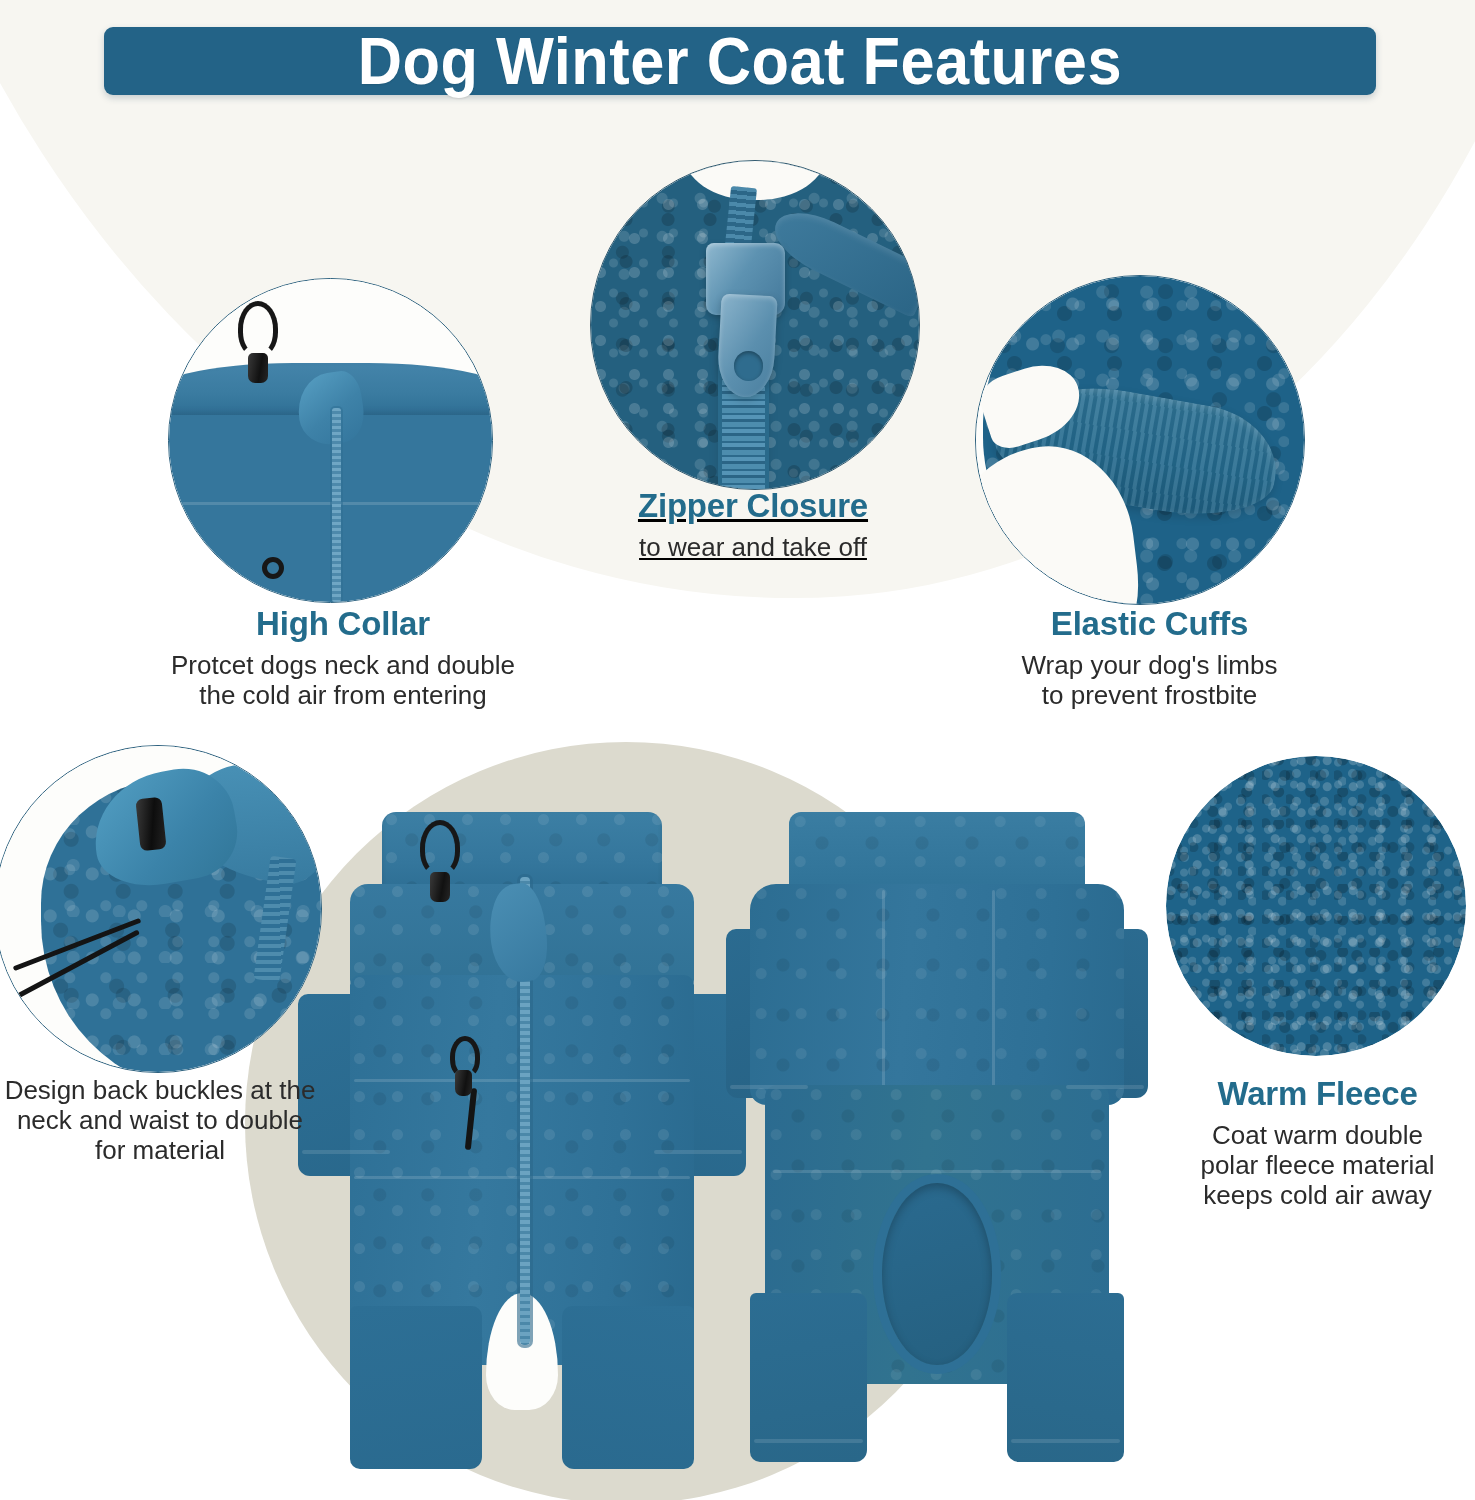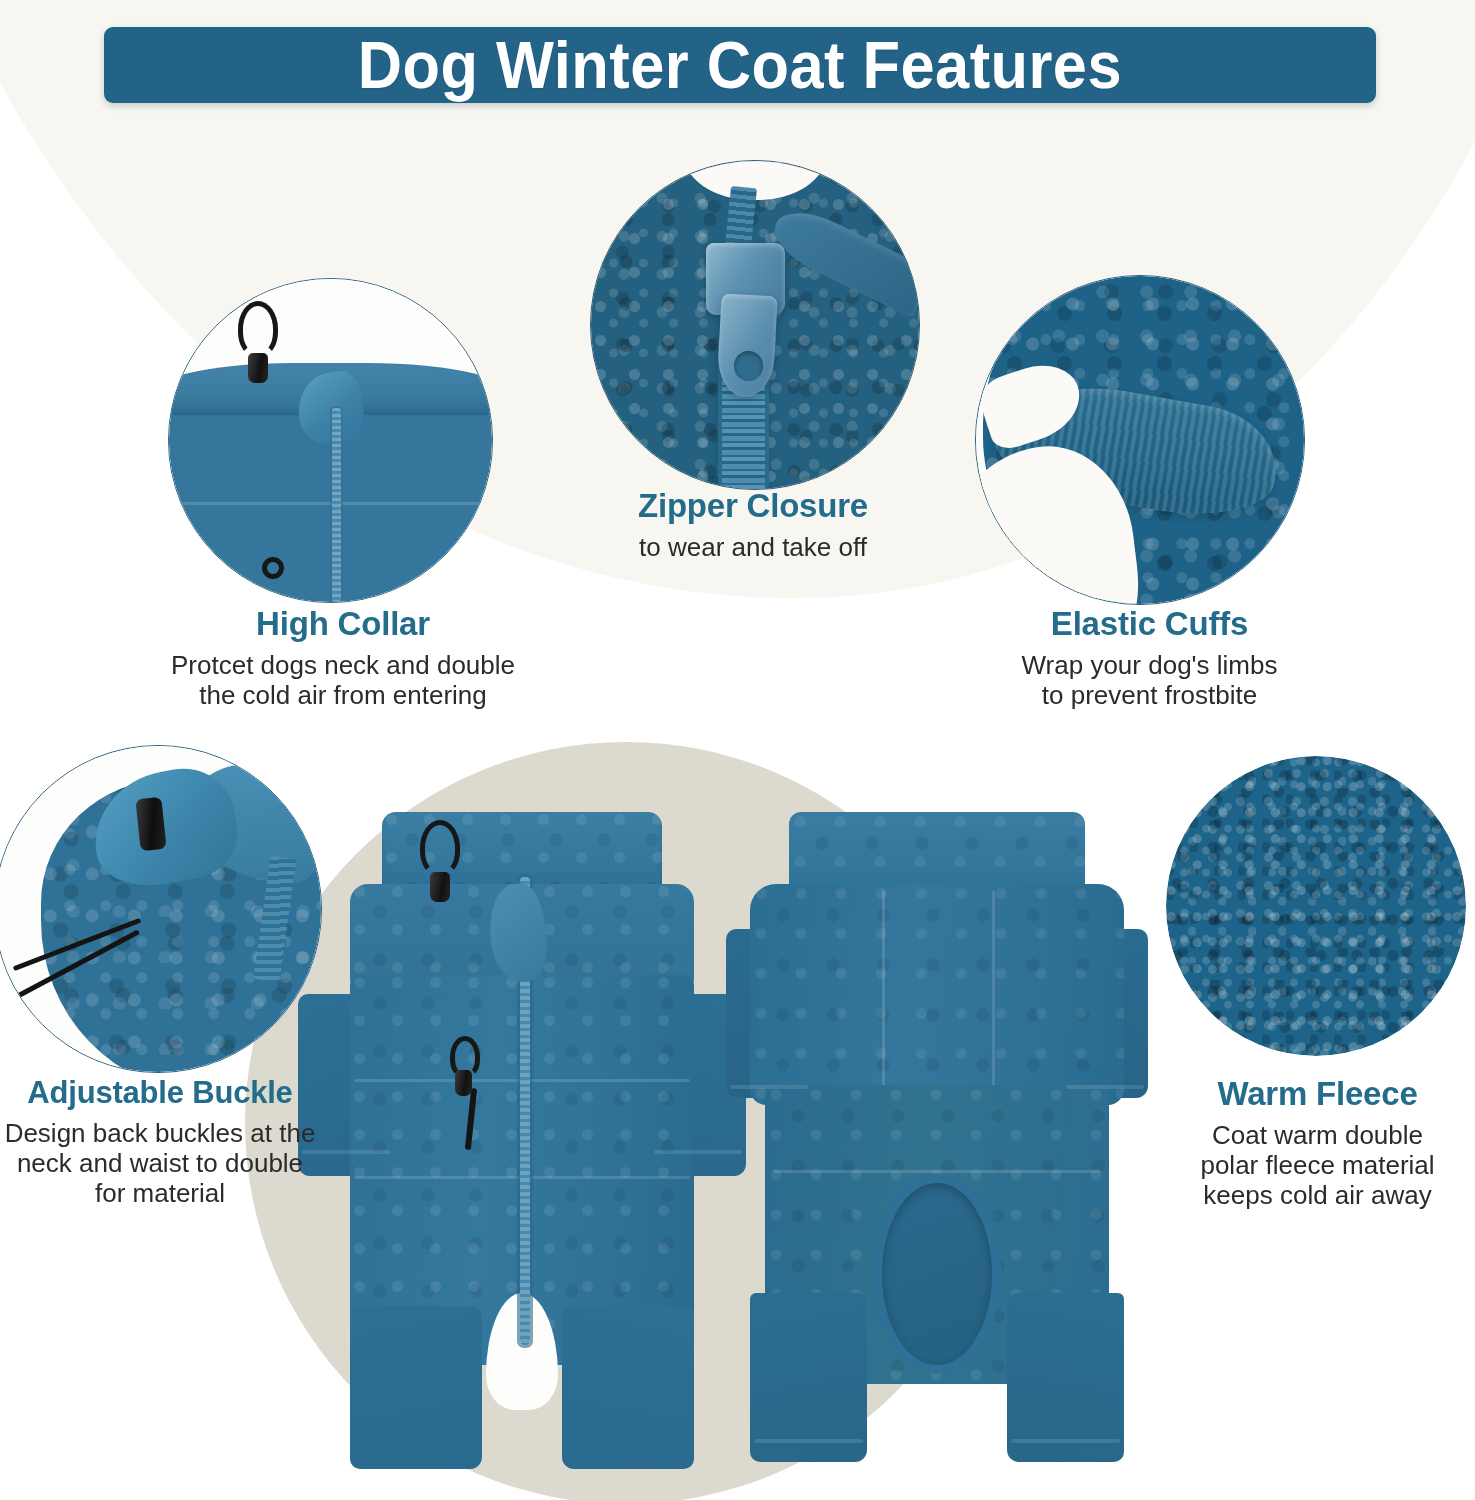--- a/index.html
+++ b/index.html
@@ -27,21 +27,21 @@
     width:762px; height:762px;
     background:#dcdace;
     border-radius:50%;
     z-index:0;
   }
 
   
   .banner {
     position:absolute;
     left:104px; top:27px;
-    width:1272px; height:76px;
+    width:1272px; height:68px;
     background:#236387;
     border-radius:9px;
     box-shadow:0 3px 7px rgba(25,60,85,.22);
     z-index:6;
     display:flex; align-items:center; justify-content:center;
   }
   .banner-title {
     color:#ffffff;
     font-size:66px;
     font-weight:bold;
@@ -473,21 +473,21 @@
 <div class="circle" id="c-zipper">
   <div class="zip-fleece"></div>
   <div class="zip-gap-top"></div>
   <div class="zip-track-top"></div>
   <div class="zip-edge"></div>
   <div class="zip-track"></div>
   <div class="zip-slider"></div>
   <div class="zip-pull"></div>
   <div class="zip-pull-hole"></div>
 </div>
-<div class="cap" style="left:548px; top:487px; width:410px;">
+<div class="cap" style="left:548px; top:487px; width:410px;text-decoration:underline;">
   <div class="cap-title">Zipper Closure</div>
   <div class="cap-body">to wear and take off</div>
 </div>
 
 <div class="circle" id="c-cuffs">
   <div class="fleece soft" style="background-color:#fdfdfb"></div>
   <div class="cuff-body"></div>
   <div class="cuff-band"></div>
   <div class="cuff-open"></div>
   <div class="cuff-lip"></div>
@@ -502,21 +502,20 @@
   <div class="fleece soft" style="background-color:#fdfdfb"></div>
   <div class="bk-body"></div>
   <div class="bk-flap"></div>
   <div class="bk-zip"></div>
   <div class="bk-gather"></div>
   <div class="bk-cord" style="left:14px; top:196px; width:136px; transform:rotate(-21deg);"></div>
   <div class="bk-cord" style="left:12px; top:216px; width:140px; transform:rotate(-28deg);"></div>
   <div class="bk-lock"></div>
 </div>
 <div class="cap" style="left:4px; top:1075px; width:312px;">
-  <div class="cap-title sm">Adjustable Buckle</div>
   <div class="cap-body">Design back buckles at the</div>
   <div class="cap-body">neck and waist to double</div>
   <div class="cap-body">for material</div>
 </div>
 
 <div class="circle circle-plain" id="c-warm">
   <div class="warm-tex"></div>
 </div>
 <div class="cap" style="left:1160px; top:1075px; width:315px;">
   <div class="cap-title">Warm Fleece</div>

